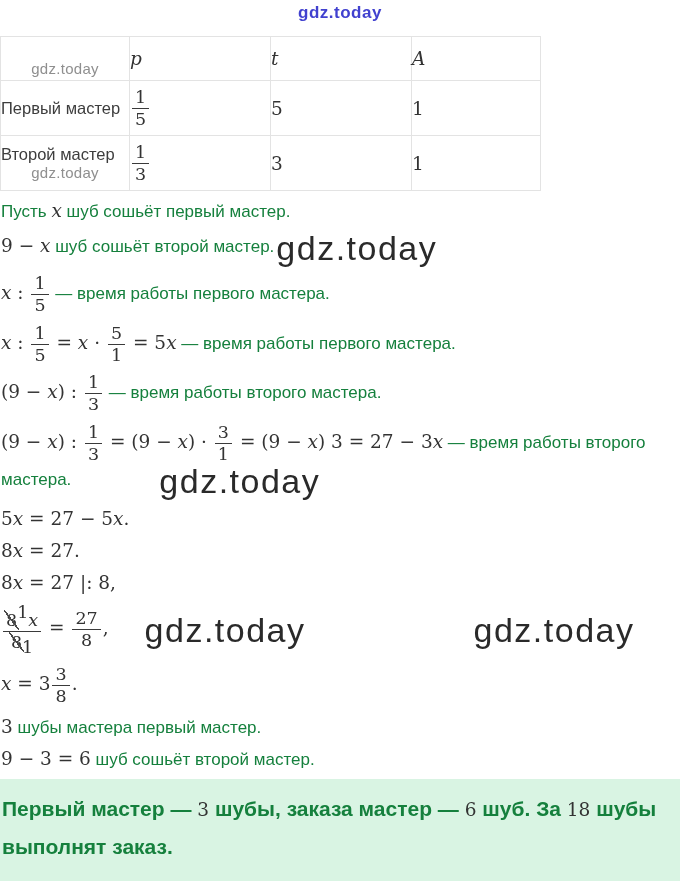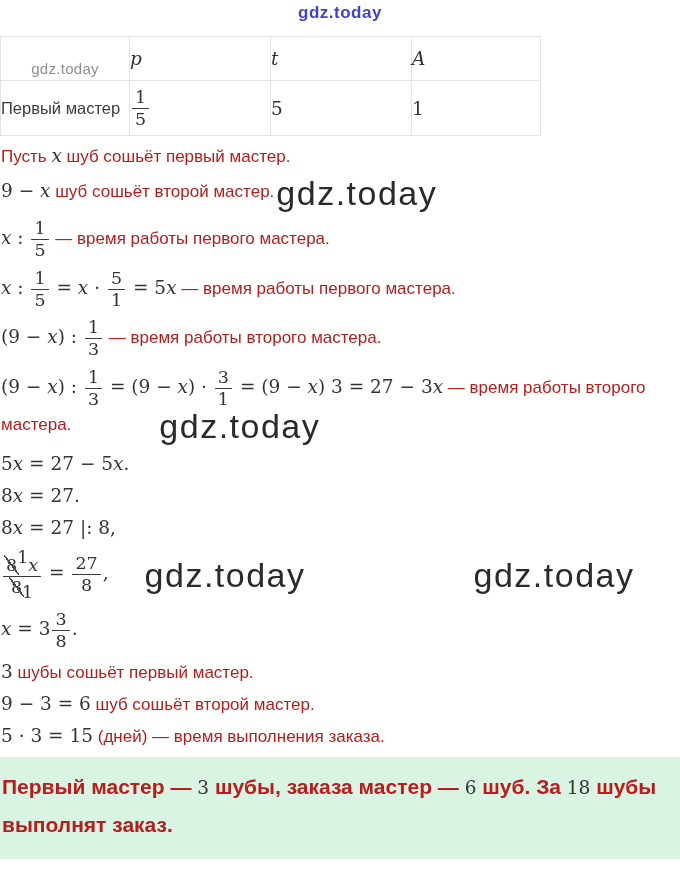--- a/index.html
+++ b/index.html
@@ -20,21 +20,21 @@
   .c-t{width:140px;}
   .c-a{width:128px;}
   tr.hdr-row{height:44px;}
   tr.data-row{height:55px;}
   .hcell{padding-left:11px;vertical-align:middle;}
   .wm-small{display:block;text-align:center;color:#8f8f8f;font-size:15px;letter-spacing:.3px;}
   .hdr-first .wm-small{margin-top:20px;}
   .label-cell{padding-left:7px;font-size:16.5px;color:#3d3d3d;margin-top:26px;}
   .mcell{padding-left:11px;}
   
-  .rus{font-size:17px;color:#b91c1c;}
+  .rus{font-size:17px;color:#15803d;}
   .math{font-family:"DejaVu Serif",serif;font-size:18.5px;color:#333333;}
   .var{font-style:italic;}
   .frac{display:inline-block;vertical-align:middle;text-align:center;margin:0 2px;}
   .fn{display:block;border-bottom:1px solid #3a3a3a;padding:0 3px 1px;line-height:1.05;}
   .fd{display:block;padding-top:1px;line-height:1.05;}
   .frac .math{font-size:17.5px;}
   .msup{font-size:11.5px;vertical-align:8px;}
   .msub{font-size:11.5px;vertical-align:-5px;}
   .cancel{position:relative;display:inline-block;}
   .cancel::after{
@@ -88,35 +88,52 @@
         <span class="fd"><span class="math">5</span></span>
       </span>
     </td>
     <td class="c-t mcell">
       <span class="math">5</span>
     </td>
     <td class="c-a mcell">
       <span class="math">1</span>
     </td>
   </tr>
+  <tr class="data-row">
+    <td class="c-label label-cell">
+      <span>Второй мастер</span>
+      <span class="wm-small">gdz.today</span>
+    </td>
+    <td class="c-p mcell">
+      <span class="frac">
+        <span class="fn"><span class="math">1</span></span>
+        <span class="fd"><span class="math">3</span></span>
+      </span>
+    </td>
+    <td class="c-t mcell">
+      <span class="math">3</span>
+    </td>
+    <td class="c-a mcell">
+      <span class="math">1</span>
+    </td>
+  </tr>
 </tbody>
   </table>
 
 <div id="solution">
     <div class="line"><span class="rus">Пусть </span><span class="math var">x</span><span class="rus"> шуб сошьёт первый мастер.</span></div>
     <div class="line"><span class="math">9 − </span><span class="math var">x</span><span class="rus"> шуб сошьёт второй мастер.</span><span class="wm wm-l2">gdz.today</span></div>
     <div class="line"><span class="math var">x</span><span class="math"> : </span><span class="frac"><span class="fn"><span class="math">1</span></span><span class="fd"><span class="math">5</span></span></span><span class="rus"> — время работы первого мастера.</span></div>
     <div class="line"><span class="math var">x</span><span class="math"> : </span><span class="frac"><span class="fn"><span class="math">1</span></span><span class="fd"><span class="math">5</span></span></span><span class="math"> = </span><span class="math var">x</span><span class="math"> · </span><span class="frac"><span class="fn"><span class="math">5</span></span><span class="fd"><span class="math">1</span></span></span><span class="math"> = 5</span><span class="math var">x</span><span class="rus"> — время работы первого мастера.</span></div>
     <div class="line"><span class="math">(9 − </span><span class="math var">x</span><span class="math">) : </span><span class="frac"><span class="fn"><span class="math">1</span></span><span class="fd"><span class="math">3</span></span></span><span class="rus"> — время работы второго мастера.</span></div>
     <div class="line"><span class="math">(9 − </span><span class="math var">x</span><span class="math">) : </span><span class="frac"><span class="fn"><span class="math">1</span></span><span class="fd"><span class="math">3</span></span></span><span class="math"> = (9 − </span><span class="math var">x</span><span class="math">) · </span><span class="frac"><span class="fn"><span class="math">3</span></span><span class="fd"><span class="math">1</span></span></span><span class="math"> = (9 − </span><span class="math var">x</span><span class="math">) 3 = 27 − 3</span><span class="math var">x</span><span class="rus"> — время работы второго мастера.</span><span class="wm wm-mid">gdz.today</span></div>
     <div class="line"><span class="math">5</span><span class="math var">x</span><span class="math"> = 27 − 5</span><span class="math var">x</span><span class="math">.</span></div>
     <div class="line"><span class="math">8</span><span class="math var">x</span><span class="math"> = 27.</span></div>
     <div class="line"><span class="math">8</span><span class="math var">x</span><span class="math"> = 27  |: 8,</span></div>
     <div class="line"><span class="frac"><span class="fn"><span class="math cancel">8</span><span class="math msup">1</span><span class="math var">x</span></span><span class="fd"><span class="math cancel">8</span><span class="math msub">1</span></span></span><span class="math"> = </span><span class="frac"><span class="fn"><span class="math">27</span></span><span class="fd"><span class="math">8</span></span></span><span class="math">,</span><span class="wm wm-a">gdz.today</span><span class="wm wm-b">gdz.today</span></div>
     <div class="line"><span class="math var">x</span><span class="math"> = 3</span><span class="frac"><span class="fn"><span class="math">3</span></span><span class="fd"><span class="math">8</span></span></span><span class="math">.</span></div>
-    <div class="line"><span class="math">3</span><span class="rus"> шубы сошьёт первый мастер.</span></div>
+    <div class="line"><span class="math">3</span><span class="rus"> шубы мастера первый мастер.</span></div>
     <div class="line"><span class="math">9 − 3 = 6</span><span class="rus"> шуб сошьёт второй мастер.</span></div>
-    <div class="line"><span class="math">5 · 3 = 15</span><span class="rus"> (дней) — время выполнения заказа.</span></div>
   </div>
 
 <div class="answer">
   <div id="answer-line"><span class="rus">Первый мастер — </span><span class="math">3</span><span class="rus"> шубы, заказа мастер — </span><span class="math">6</span><span class="rus"> шуб. За </span><span class="math">18</span><span class="rus"> шубы выполнят заказ.</span></div>
 </div>
 
 </body></html>

